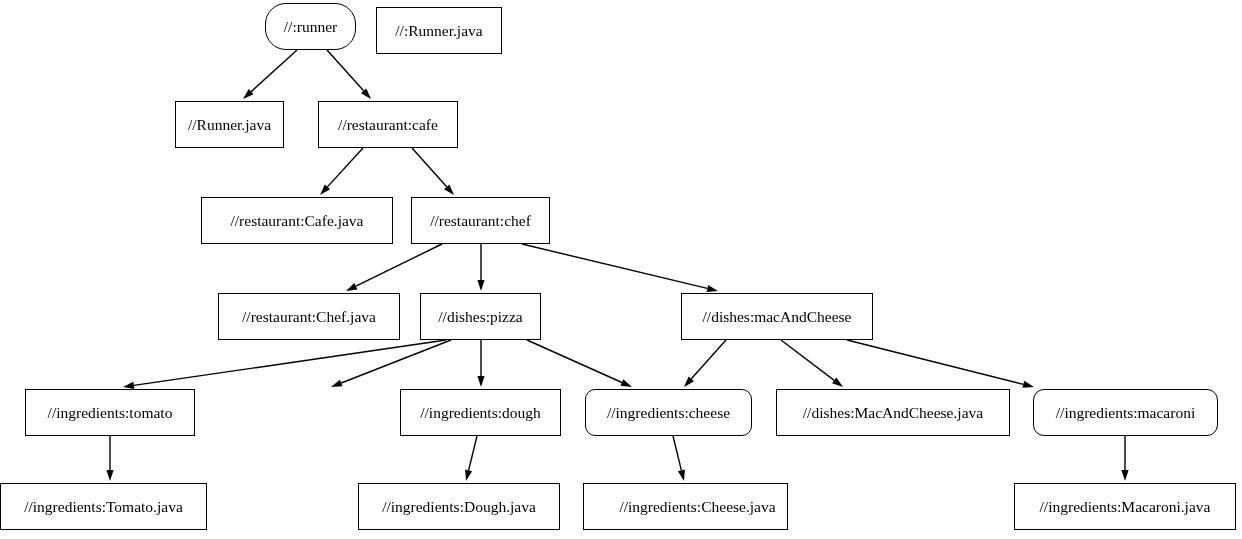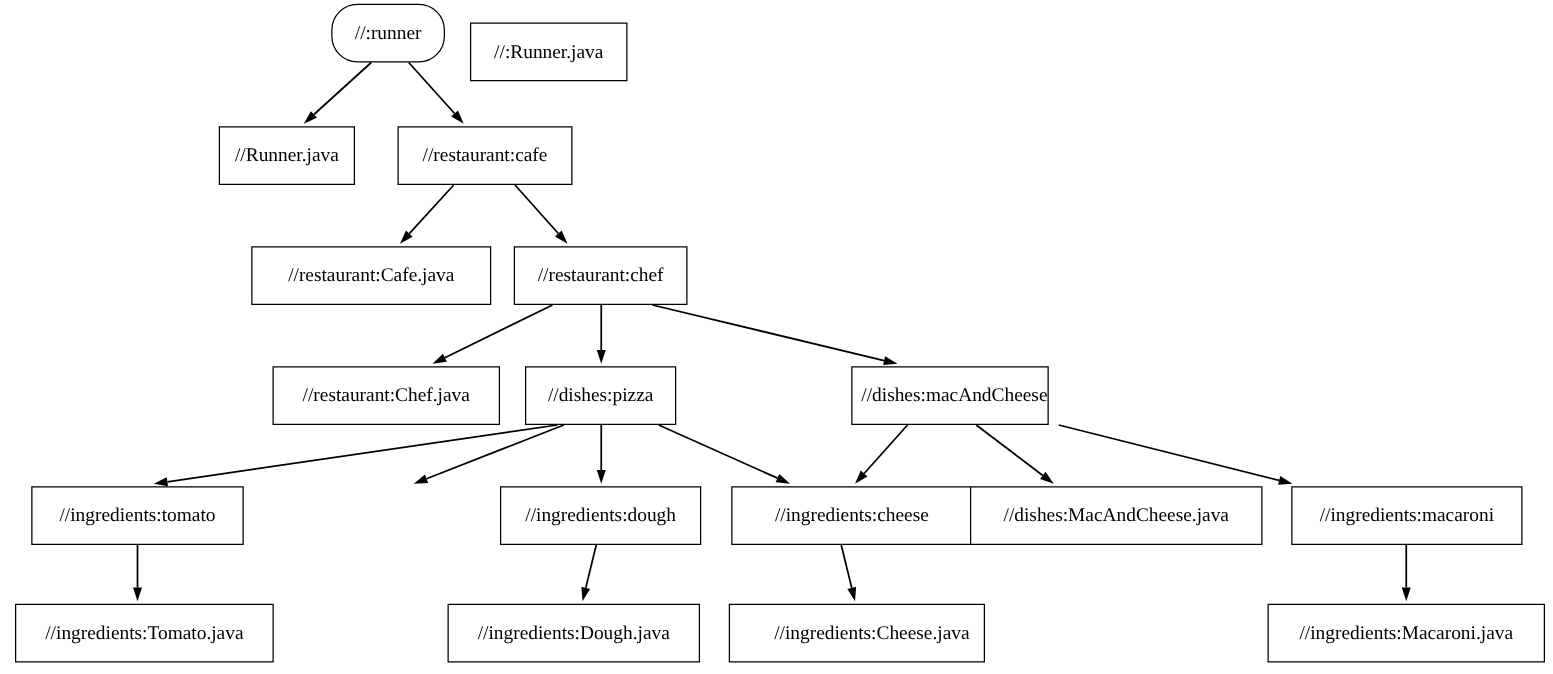--- a/index.html
+++ b/index.html
@@ -80,60 +80,60 @@
       <line x1="477" y1="436" x2="468.6119839952469" y2="470.31461092853544" stroke="#000000" stroke-width="1.4"></line>
       <polygon points="466,481 465.11494757185847,469.4597798028183 472.1090204186353,471.1694420542526" fill="#000000"></polygon>
       <line x1="673" y1="436" x2="681.3880160047531" y2="470.31461092853544" stroke="#000000" stroke-width="1.4"></line>
       <polygon points="684,481 677.8909795813647,471.1694420542526 684.8850524281415,469.4597798028183" fill="#000000"></polygon>
       <line x1="1125" y1="436" x2="1125" y2="470" stroke="#000000" stroke-width="1.4"></line>
       <polygon points="1125,481 1121.4,470 1128.6,470" fill="#000000"></polygon>
     </svg>
 <div class="node" style="left: 265px; top: 3px; width: 91px; height: 47px; border-color: rgb(0, 0, 0); background: rgb(255, 255, 255); border-radius: 21px;">
       <span class="node-label">//:runner</span>
     </div>
-    <div class="node" style="left: 376px; top: 18px; width: 126px; height: 47px; border-color: rgb(0, 0, 0); background: rgb(255, 255, 255);">
+    <div class="node" style="left: 376px; top: 7px; width: 126px; height: 47px; border-color: rgb(0, 0, 0); background: rgb(255, 255, 255);">
       <span class="node-label">//:Runner.java</span>
     </div>
     <div class="node" style="left: 175px; top: 101px; width: 109px; height: 47px; border-color: rgb(0, 0, 0); background: rgb(255, 255, 255);">
       <span class="node-label">//Runner.java</span>
     </div>
     <div class="node" style="left: 318px; top: 101px; width: 140px; height: 47px; border-color: rgb(0, 0, 0); background: rgb(255, 255, 255);">
       <span class="node-label">//restaurant:cafe</span>
     </div>
     <div class="node" style="left: 201px; top: 197px; width: 192px; height: 47px; border-color: rgb(0, 0, 0); background: rgb(255, 255, 255);">
       <span class="node-label">//restaurant:Cafe.java</span>
     </div>
     <div class="node" style="left: 411px; top: 197px; width: 139px; height: 47px; border-color: rgb(0, 0, 0); background: rgb(255, 255, 255); align-items: center;">
       <span class="node-label">//restaurant:chef</span>
     </div>
     <div class="node" style="left: 218px; top: 293px; width: 182px; height: 47px; border-color: rgb(0, 0, 0); background: rgb(255, 255, 255);">
       <span class="node-label">//restaurant:Chef.java</span>
     </div>
     <div class="node" style="left: 420px; top: 293px; width: 121px; height: 47px; border-color: rgb(0, 0, 0); background: rgb(255, 255, 255);">
       <span class="node-label">//dishes:pizza</span>
     </div>
-    <div class="node" style="left: 681px; top: 293px; width: 158px; height: 47px; border-color: rgb(0, 0, 0); background: rgb(255, 255, 255); justify-content: flex-end;">
+    <div class="node" style="left: 681px; top: 293px; width: 192px; height: 47px; border-color: rgb(0, 0, 0); background: rgb(255, 255, 255);">
       <span class="node-label">//dishes:macAndCheese</span>
     </div>
     <div class="node" style="left: 25px; top: 389px; width: 170px; height: 47px; border-color: rgb(0, 0, 0); background: rgb(255, 255, 255);">
       <span class="node-label">//ingredients:tomato</span>
     </div>
     <div class="node" style="left: 400px; top: 389px; width: 161px; height: 47px; border-color: rgb(0, 0, 0); background: rgb(255, 255, 255);">
       <span class="node-label">//ingredients:dough</span>
     </div>
-    <div class="node" style="left: 585px; top: 389px; width: 193px; height: 47px; border-color: rgb(0, 0, 0); background: rgb(255, 255, 255);">
+    <div class="node" style="left: 585px; top: 389px; width: 167px; height: 47px; border-color: rgb(0, 0, 0); background: rgb(255, 255, 255); border-radius: 10px;">
       <span class="node-label">//ingredients:cheese</span>
     </div>
     <div class="node" style="left: 776px; top: 389px; width: 234px; height: 47px; border-color: rgb(0, 0, 0); background: rgb(255, 255, 255);">
       <span class="node-label">//dishes:MacAndCheese.java</span>
     </div>
-    <div class="node" style="left: 1033px; top: 389px; width: 185px; height: 47px; border-color: rgb(0, 0, 0); background: rgb(255, 255, 255);">
+    <div class="node" style="left: 1033px; top: 389px; width: 185px; height: 47px; border-color: rgb(0, 0, 0); background: rgb(255, 255, 255); border-radius: 11px;">
       <span class="node-label">//ingredients:macaroni</span>
     </div>
-    <div class="node" style="left: 12px; top: 483px; width: 207px; height: 47px; border-color: rgb(0, 0, 0); background: rgb(255, 255, 255);">
+    <div class="node" style="left: 0; top: 483px; width: 207px; height: 47px; border-color: rgb(0, 0, 0); background: rgb(255, 255, 255);">
       <span class="node-label">//ingredients:Tomato.java</span>
     </div>
     <div class="node" style="left: 358px; top: 483px; width: 202px; height: 47px; border-color: rgb(0, 0, 0); background: rgb(255, 255, 255);">
       <span class="node-label">//ingredients:Dough.java</span>
     </div>
     <div class="node" style="left: 583px; top: 483px; width: 205px; height: 47px; border-color: rgb(0, 0, 0); background: rgb(255, 255, 255); padding-left: 24px;">
       <span class="node-label">//ingredients:Cheese.java</span>
     </div>
     <div class="node" style="left: 1014px; top: 483px; width: 222px; height: 47px; border-color: rgb(0, 0, 0); background: rgb(255, 255, 255);">
       <span class="node-label">//ingredients:Macaroni.java</span>

